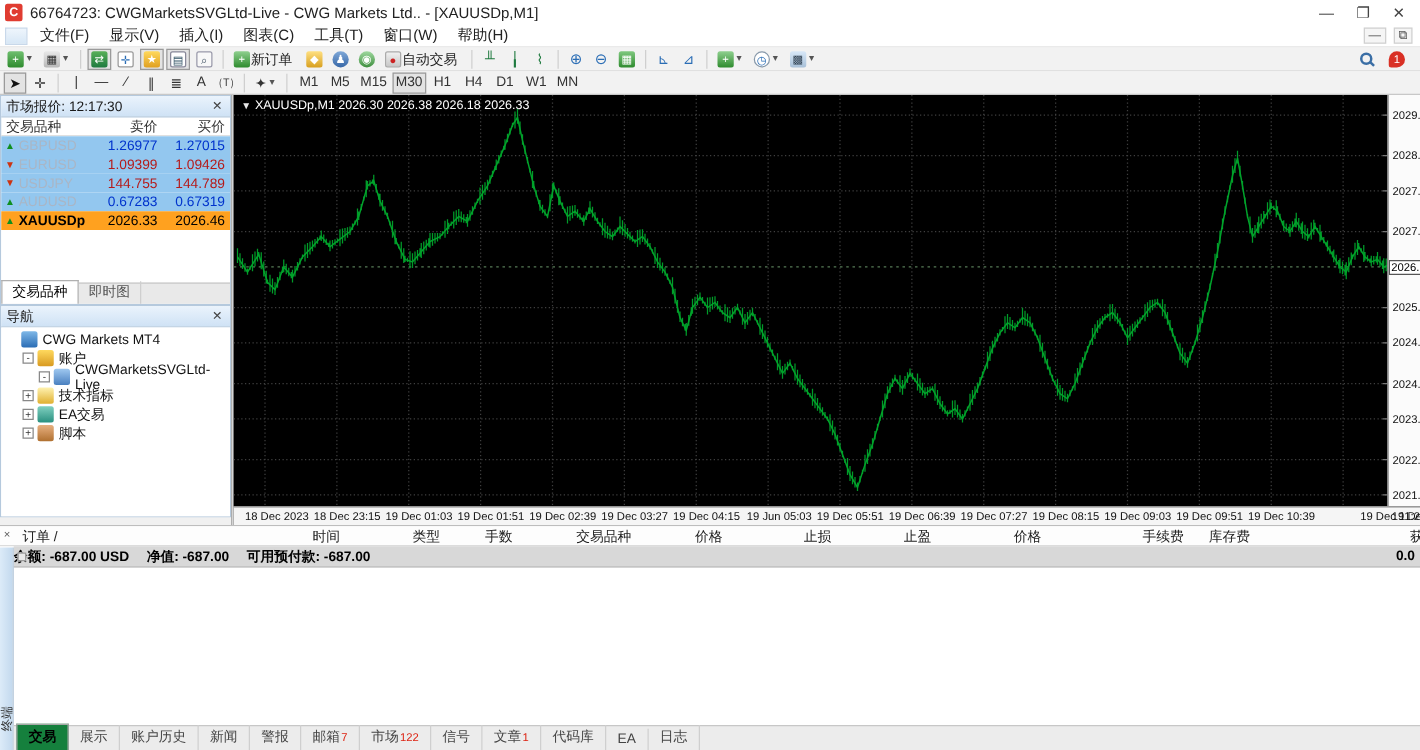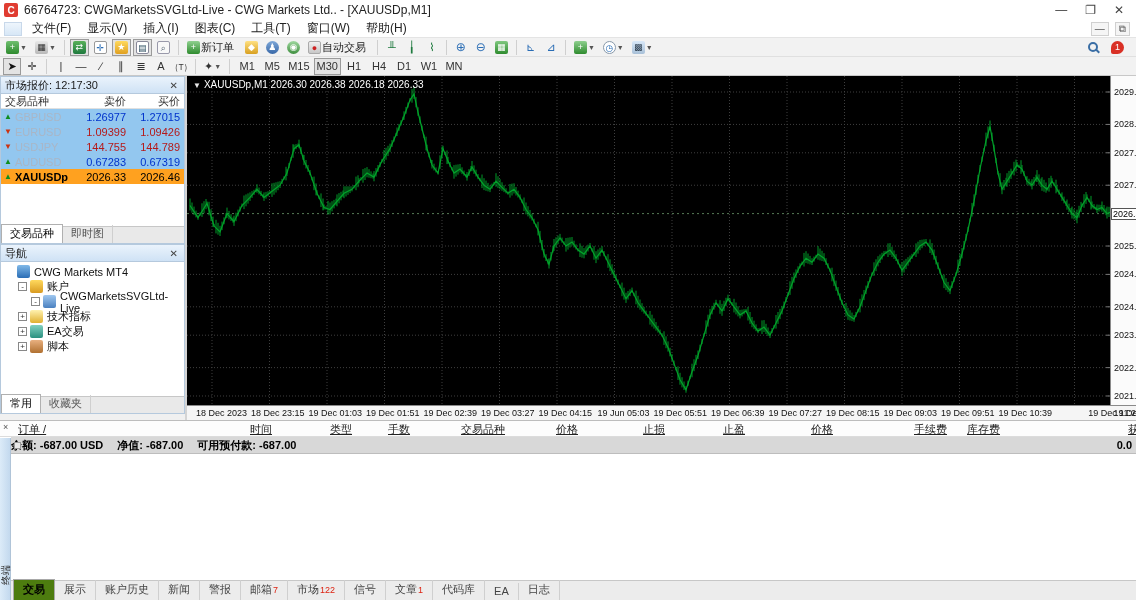--- a/index.html
+++ b/index.html
@@ -93,35 +93,35 @@
     padding:0 1px; white-space:nowrap; }
   .time-axis { position:absolute; left:0; top:329px; width:949px; height:15px; background:#f5f5f5;
     border-top:1px solid #8a8a8a; overflow:hidden; }
   .tl { position:absolute; top:2px; font-size:9px; color:#111; width:70px; text-align:right; white-space:nowrap; }
 
   
   .orders { height:180px; background:#fff; border-top:1px solid #bdbdbd; position:relative; }
   .ord-head { height:16px; background:#fdfdfd; border-bottom:1px solid #dcdcdc; position:relative;
     font-size:11px; color:#222; }
   .ord-head .hx { position:absolute; left:3px; top:1px; font-size:9px; color:#555; }
-  .ord-head span.col { position:absolute; top:1px;text-decoration:underline; }
+  .ord-head span.col { position:absolute; top:1px; }
   .balance-row { height:17px; background:#d8d8d8; border-bottom:1px solid #bdbdbd; display:flex;
     align-items:center; font-size:11px; font-weight:bold; color:#000; gap:14px;
     margin-left:11px; position:relative; }
   .balance-row .mini { width:7px; height:7px; border:1px solid #9a9a9a; background:#e8e8e8; position:absolute; left:3px; }
   .balance-right { position:absolute; right:4px; font-weight:bold; }
   .ord-list { position:absolute; top:34px; left:11px; right:0; bottom:20px; background:#fff; }
   .term-strip { position:absolute; left:0; top:17px; bottom:0; width:11px;
     background:linear-gradient(90deg,#dcebf8,#c3d9ee); border-right:1px solid #b0c4d8; }
   .term-strip .vlabel { position:absolute; bottom:18px; left:-14px; width:40px; transform:rotate(-90deg);
     font-size:10px; color:#333; text-align:center; }
   .bottom-tabs { position:absolute; left:11px; right:0; bottom:0; height:20px; background:#ececec;
     border-top:1px solid #c7c7c7; display:flex; align-items:flex-end; padding-left:2px; }
   .btab { font-size:11px; color:#444; padding:2px 9px 3px; border-right:1px solid #cfcfcf; position:relative; }
-  .btab.active { background:#4d7c0f; border:1px solid #a8a8a8; border-bottom:none; font-weight:bold; color:#000; }
+  .btab.active { background:#15803d; border:1px solid #a8a8a8; border-bottom:none; font-weight:bold; color:#000; }
   .badge { color:#d21; font-size:9px; margin-left:1px; }
 </style>
 </head>
 <body>
 
 <div class="titlebar">
   <div class="app-icon">C</div>
   <div class="title">66764723: CWGMarketsSVGLtd-Live - CWG Markets Ltd.. - [XAUUSDp,M1]</div>
   <div class="win-controls">
     <span>—</span>
@@ -358,24 +358,20 @@
           <div class="tree-row" style="padding-left: 17px;">
             <span class="expander">+</span>
             <span class="ticon" style="background: linear-gradient(rgb(128, 208, 192), rgb(42, 144, 128));"></span>
             <span>EA交易</span>
           </div>
           <div class="tree-row" style="padding-left: 17px;">
             <span class="expander">+</span>
             <span class="ticon" style="background: linear-gradient(rgb(232, 176, 128), rgb(176, 112, 48));"></span>
             <span>脚本</span>
           </div>
-        </div>
-      <div class="panel-tabs" id="nav-tabs">
-          <span class="ptab active">常用</span>
-          <span class="ptab">收藏夹</span>
         </div>
     </div>
     <div class="sidebar-filler"></div>
   </div>
 
   <div class="chartwrap">
     <div class="legend">
       <span class="tri">▼</span><span>XAUUSDp,M1 2026.30 2026.38 2026.18 2026.33</span>
     </div>
     <svg id="chart-svg" class="plot" width="923" height="329">

